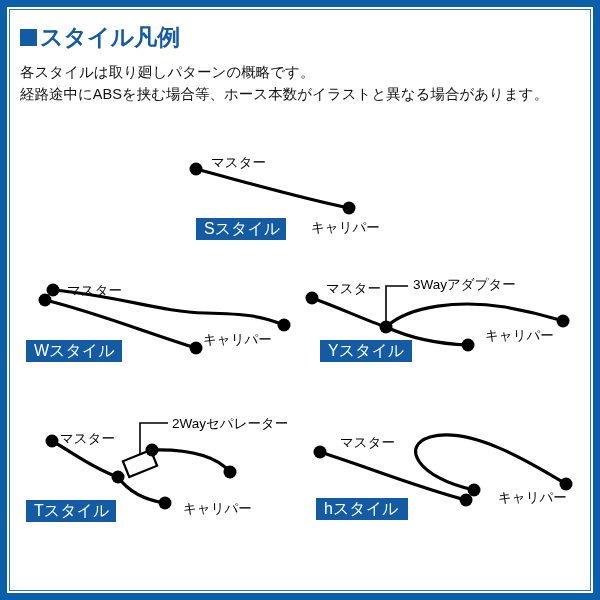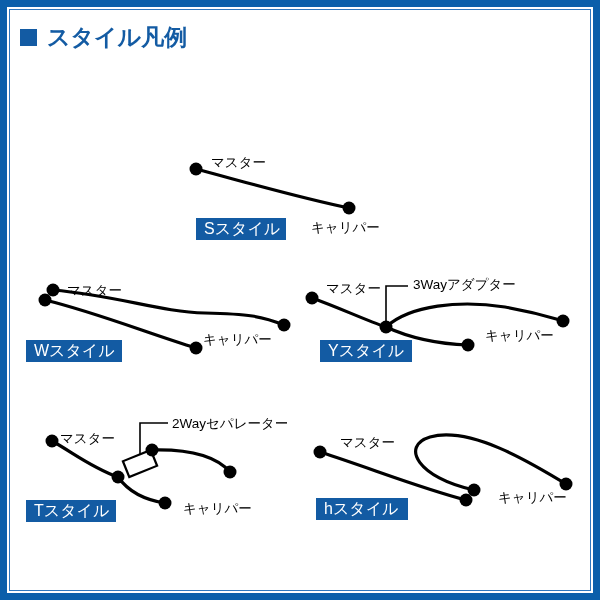--- a/index.html
+++ b/index.html
@@ -40,21 +40,21 @@
 
   .header {
     position: absolute;
     left: 20px;
     top: 26px;
     width: 560px;
   }
   .title-row {
     display: flex;
     align-items: center;
-    gap: 10px;
+    gap: 3px;
     color: #135ba3;
     font-size: 23px;
     font-weight: bold;
     letter-spacing: 0px;
     line-height: 1;
   }
   .title-bullet {
     display: inline-block;
     width: 17px;
     height: 17px;
@@ -119,20 +119,24 @@
 
 <div id="page">
 
   <div class="frame-outer"></div>
   <div class="frame-inner"></div>
 
   <div class="header">
     <div class="title-row">
       <span class="title-bullet"></span>
       <span class="title-text">スタイル凡例</span>
+    </div>
+    <div class="desc">
+      <div>各スタイルは取り廻しパターンの概略です。</div>
+      <div>経路途中にABSを挟む場合等、ホース本数がイラストと異なる場合があります。</div>
     </div>
   </div>
 
   <svg class="diagram" viewBox="0 0 600 600">
     <g id="diagram-groups">
         <g>
           <path d="M196,169 C245,182 300,198 349,208" class="hose"></path>
           <circle cx="196" cy="169" r="6.5" class="node"></circle>
           <circle cx="349" cy="208" r="6.5" class="node"></circle>
           <text x="211" y="167" class="pt-label">マスター</text>

